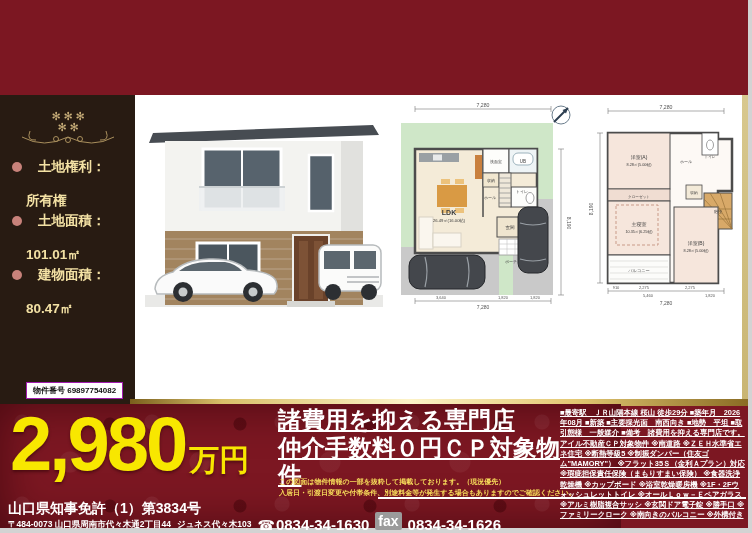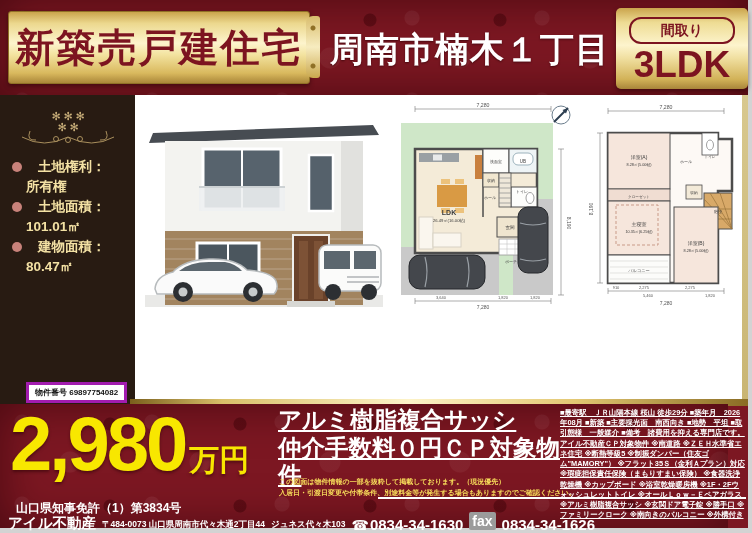--- a/index.html
+++ b/index.html
@@ -32,73 +32,62 @@
   .madori-pill{margin:9px auto 1px;width:102px;height:23px;line-height:23px;border:2px solid #7c1420;
     border-radius:12px;color:#7c1420;font-weight:800;font-size:14px;}
   .madori-value{font-size:37px;font-weight:800;color:#7c1420;line-height:1.1;}
   
   .sidebar{position:absolute;left:0;top:95px;width:135px;height:309px;background:#281b12;}
   .ornament{display:block;margin:12px auto 6px;}
   .spec-list{padding:0 8px 0 12px;color:#f3e1a4;font-size:13.5px;font-weight:bold;line-height:1.45;}
   .spec-item{margin-bottom:1px;}
   .spec-label{display:flex;align-items:center;gap:16px;}
   .bullet{width:10px;height:10px;border-radius:50%;background:#c8827a;flex:none;}
-  .spec-value{padding-left:14px;}
-  .prop-num{position:absolute;left:26px;top:287px;background:#ffffff;border:3px solid #a21caf;color:#111;
+  .spec-value{padding-left:14px;margin-top:14px;}
+  .prop-num{position:absolute;left:26px;top:287px;background:#ffffff;border:1px solid #a21caf;color:#111;
     font-size:8px;padding:2px 6px;white-space:nowrap;font-weight:bold;}
   
   .content{position:absolute;left:135px;top:95px;width:613px;height:309px;background:#ffffff;}
   .house{position:absolute;left:6px;top:4px;}
   .fp1{position:absolute;left:254px;top:4px;}
   .fp2{position:absolute;left:443px;top:4px;}
   .right-strip{position:absolute;left:742px;top:95px;width:6px;height:309px;
     background:linear-gradient(180deg,#d8c88f,#c9b573);}
   .divider{position:absolute;left:130px;top:399px;width:618px;height:7px;
     background:linear-gradient(90deg,#7a5f1c,#d9c06a 15%,#fdf3c8 45%,#e3c873 72%,#8a6c24);}
   
-  .bottom{position:absolute;left:0;top:404px;width:728px;height:124px;}
+  .bottom{position:absolute;left:0;top:404px;width:621px;height:124px;}
   .price{position:absolute;left:10px;top:0px;color:#f8e700;font-weight:800;font-size:76px;line-height:1.05;
     letter-spacing:-3px;text-shadow:0 2px 3px rgba(40,0,6,.5);}
   .price .unit{font-size:30px;letter-spacing:0;margin-left:4px;}
   .headline{position:absolute;left:278px;top:3px;width:294px;color:#ffffff;font-size:23.5px;font-weight:800;
     line-height:1.18;}
   .headline div{text-decoration:underline;text-decoration-thickness:2px;text-underline-offset:2px;}
   .disclaimer{position:absolute;left:279px;top:73px;color:#f7dc5a;font-size:7px;line-height:1.5;
     white-space:nowrap;font-weight:bold;}
   .features{position:absolute;left:560px;top:4px;width:186px;color:#fff;font-size:7.4px;line-height:1.38;
     font-weight:bold;text-decoration:underline;}
   .footer-line{position:absolute;left:378px;top:93px;width:368px;height:2px;background:#ffffff;}
-  .license{position:absolute;left:16px;top:96px;color:#fff;font-size:12px;font-weight:bold;text-align:right;}
+  .license{position:absolute;left:8px;top:96px;color:#fff;font-size:14px;font-weight:bold;text-align:right;}
   .company-row{position:absolute;left:8px;top:108px;width:740px;display:flex;align-items:flex-end;gap:6px;
     color:#fff;white-space:nowrap;}
   .company-name{font-size:14.5px;font-weight:800;}
   .addr,.addr2{font-size:8.5px;padding-bottom:2px;font-weight:bold;}
   .tel,.fax-num{font-size:15px;font-weight:800;}
   .tel-icon{font-size:14px;margin-right:1px;}
   .fax-badge{font-size:14px;background:#9b9b9b;color:#fff;border-radius:2px;padding:1px 3px;margin-bottom:3px;
     font-weight:bold;}
   .holidays{font-size:8px;padding-bottom:3px;font-weight:bold;}
   svg text{font-family:"Liberation Sans","DejaVu Sans",sans-serif;}
 </style>
 </head>
 <body>
 
 <div class="flyer">
 
-  <div class="header damask">
-    <div class="ribbon">
-      <span class="ribbon-title">新築売戸建住宅</span>
-    </div>
-    <div class="ribbon-curl"></div>
-    <div class="location">周南市楠木１丁目</div>
-    <div class="madori-box">
-      <div class="madori-pill">間取り</div>
-      <div class="madori-value">3LDK</div>
-    </div>
-  </div>
 
   <div class="sidebar">
     <svg class="ornament" width="104" height="44" viewBox="0 0 104 44">
       <g fill="#cdb27c" font-size="11" text-anchor="middle">
         <text x="40" y="13">✻</text>
           <text x="52" y="13">✻</text>
           <text x="64" y="13">✻</text>
         <text x="46" y="24">✻</text>
           <text x="58" y="24">✻</text>
       </g>
@@ -335,33 +324,32 @@
       </g>
     </svg>
   </div>
 
   <div class="right-strip"></div>
   <div class="divider"></div>
 
   <div class="bottom damask">
     <div class="price"><span>2,980</span><span class="unit">万円</span></div>
     <div class="headline">
-      <div>アルミ樹脂複合サッシ</div>
+      <div>諸費用を抑える専門店</div>
       <div>仲介手数料０円ＣＰ対象物件</div>
     </div>
     <div class="disclaimer">
       <div>この図面は物件情報の一部を抜粋して掲載しております。（現況優先）</div>
       <div>入居日・引渡日変更や付帯条件、別途料金等が発生する場合もありますのでご確認ください。</div>
     </div>
     <div class="features">■最寄駅　ＪＲ山陽本線 桜山 徒歩29分 ■築年月　2026年08月 ■新築 ■主要採光面　南西向き ■地勢　平坦 ■取引態様　一般媒介 ■備考　諸費用を抑える専門店です。アイル不動産ＣＰ対象物件 ※南道路 ※ＺＥＨ水準省エネ住宅 ※断熱等級5 ※制振ダンパー（住友ゴム"MAMORY"） ※フラット35Ｓ（金利Ａプラン）対応 ※瑕疵担保責任保険（まもりすまい保険） ※食器洗浄乾燥機 ※カップボード ※浴室乾燥暖房機 ※1F・2Fウォッシュレットトイレ ※オールＬｏｗ－Ｅペアガラス ※アルミ樹脂複合サッシ ※玄関ドア電子錠 ※勝手口 ※ファミリークローク ※南向きのバルコニー ※外構付き</div>
 
     <div class="footer-line"></div>
     <div class="license">山口県知事免許（1）第3834号</div>
     <div class="company-row">
-      <span class="company-name">アイル不動産</span>
       <span class="addr">〒484-0073 山口県周南市代々木通2丁目44</span>
       <span class="addr2">ジュネス代々木103</span>
       <span class="tel"><span class="tel-icon">☎</span><span>0834-34-1630</span></span>
       <span class="fax-badge">fax</span>
       <span class="fax-num">0834-34-1626</span>
     </div>
   </div>
 
 </div>
 

